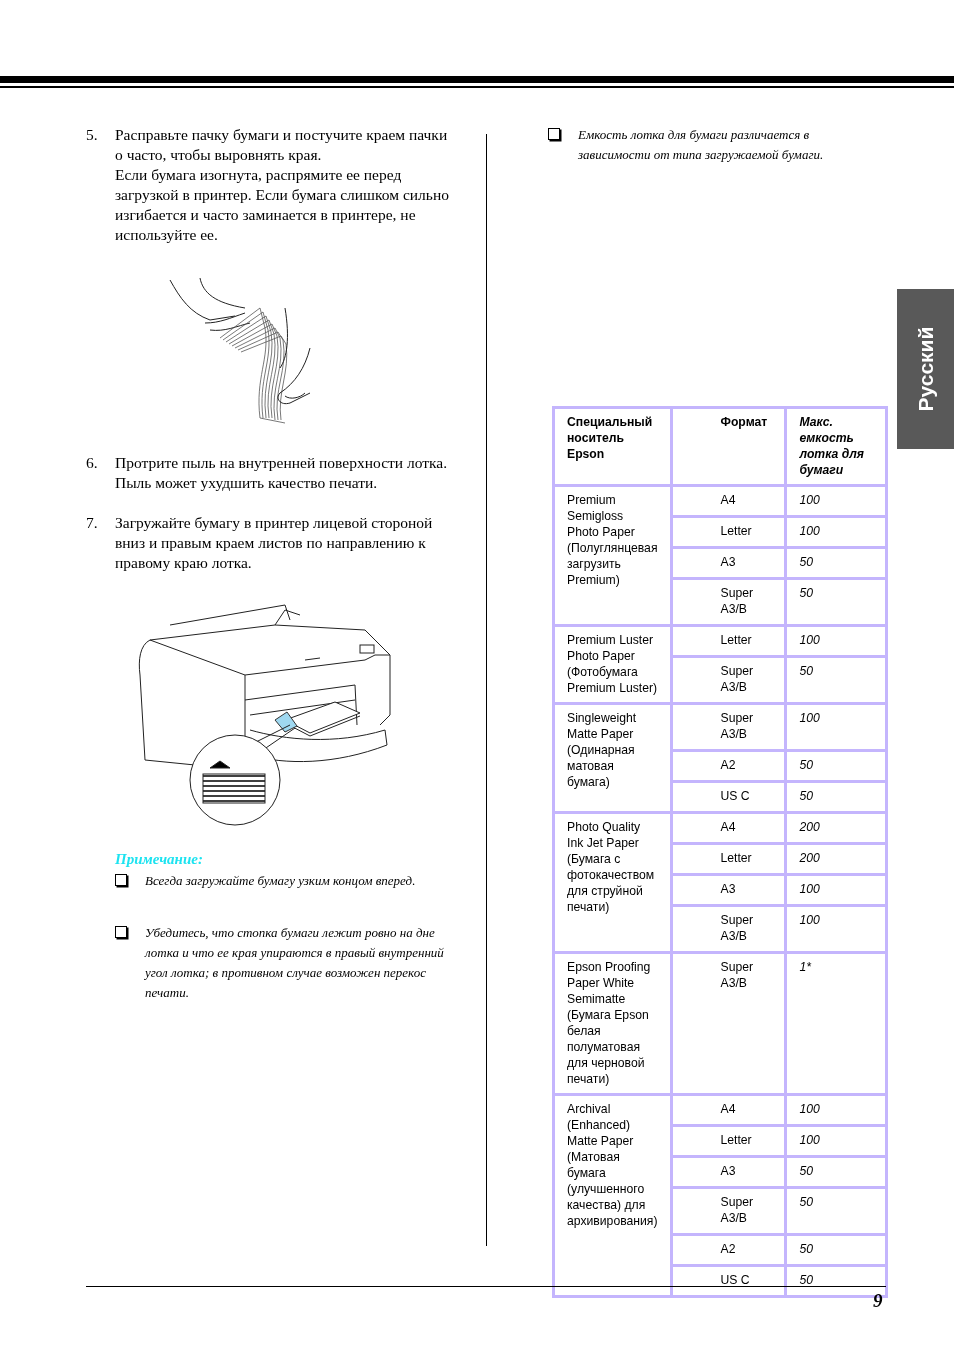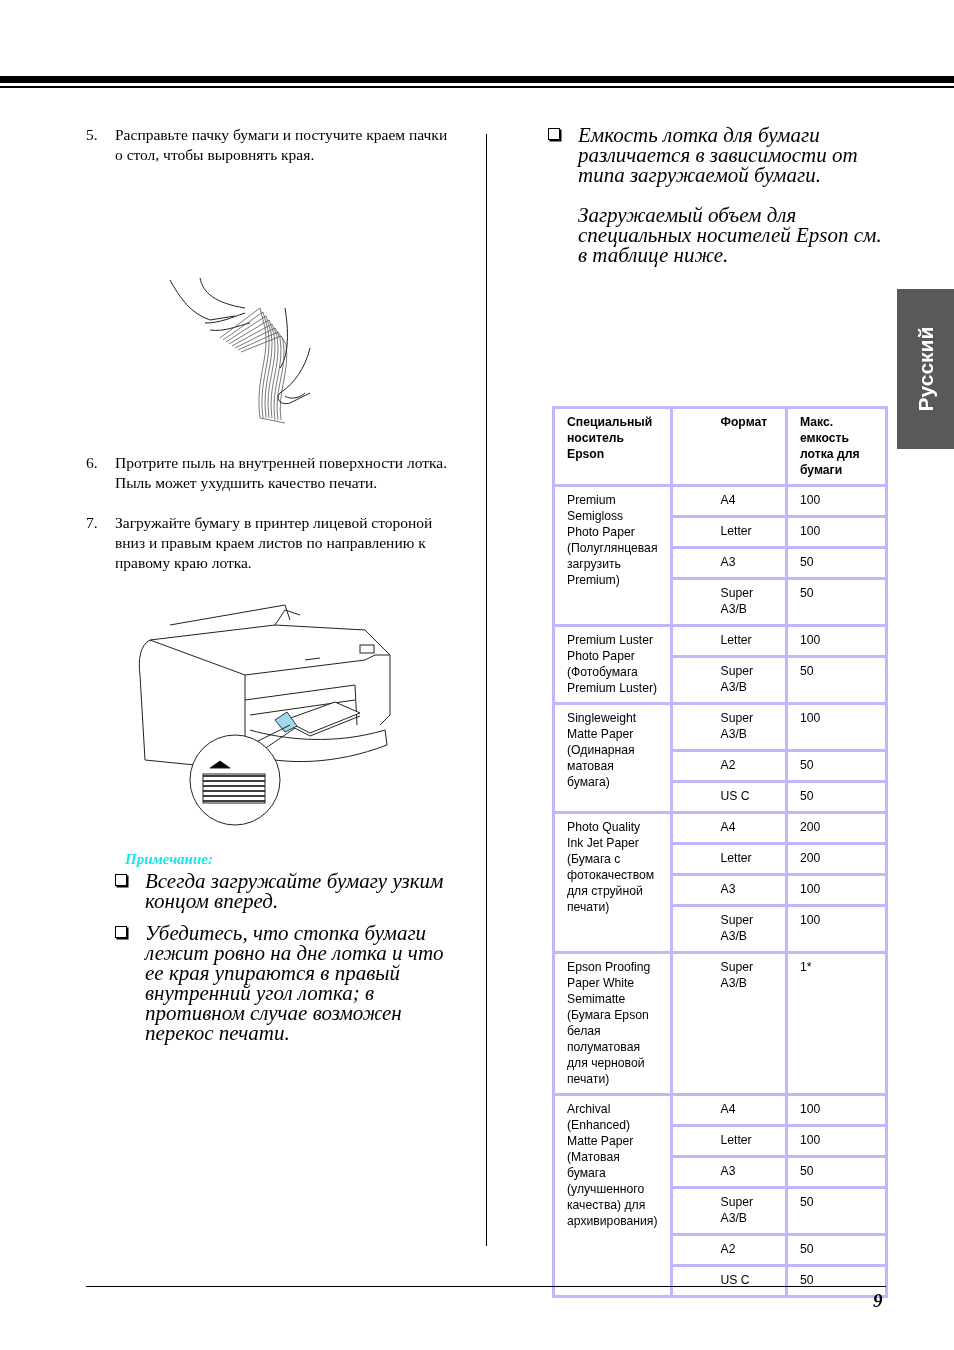--- a/index.html
+++ b/index.html
@@ -5,50 +5,50 @@
   html, body { margin:0; padding:0; background:#fff; }
   body { width:954px; height:1350px; position:relative; overflow:hidden; font-family:"Liberation Serif", serif; color:#000; }
   .rule-thick { position:absolute; left:0; top:76px; width:954px; height:7px; background:#000; }
   .rule-thin { position:absolute; left:0; top:86px; width:954px; height:1.5px; background:#000; }
   .col-divider { position:absolute; left:486px; top:134px; width:1px; height:1112px; background:#000; }
   .side-tab { position:absolute; left:897px; top:289px; width:57px; height:160px; background:#595959; }
   .side-tab span { position:absolute; left:50%; top:50%; transform:translate(-50%,-50%) rotate(-90deg); color:#fff; font-family:"Liberation Sans", sans-serif; font-weight:bold; font-size:21px; white-space:nowrap; }
   .step { position:absolute; left:86px; width:370px; font-size:15.5px; line-height:20px; }
   .step .num { position:absolute; left:0; top:0; }
   .step .txt { margin-left:29px; }
-  .bul { position:absolute; font-size:21px; line-height:20px; font-style:italic; }
+  .bul { position:absolute; font-size:13px; line-height:20px; font-style:italic; }
   .bul .box { position:absolute; left:0; top:3px; width:10px; height:10px; border:1.5px solid #000; box-shadow:1.5px 1.5px 0 #000; }
   .bul .txt { margin-left:30px; }
   .bul p { margin:0 0 20px 0; }
-  .note-head { position:absolute; left:115px; top:851px; color:#1ce3f0; font-style:italic; font-weight:bold; font-size:15px;margin-left:10px; }
+  .note-head { position:absolute; left:115px; top:851px; color:#1ce3f0; font-style:italic; font-weight:bold; font-size:15px; }
   table.media { position:absolute; left:552px; top:406px; width:336px; border-collapse:collapse; font-family:"Liberation Sans", sans-serif; font-size:12.2px; line-height:16px; }
   table.media td, table.media th { border:3px solid #c4b5fd; vertical-align:top; text-align:left; padding:5px 12px 6px 12px; }
   table.media th { font-weight:bold; height:51px; }
   table.media td.fmt, table.media th.fmt { width:57px;padding-left:48px; }
-  table.media td.cap, table.media th.cap { width:92px; }
+  table.media td.cap, table.media th.cap { width:92px;font-style:italic; }
   table.media tr.r1 td.fmt, table.media tr.r1 td.cap { height:17px; }
   table.media tr.r2 td.fmt, table.media tr.r2 td.cap { height:33px; }
   .footer-rule { position:absolute; left:86px; top:1286px; width:800px; height:1px; background:#000; }
   .page-num { position:absolute; left:873px; top:1290px; font-size:19px; font-style:italic; font-weight:bold; }
   svg { position:absolute; }
 </style>
 </head>
 <body>
 
 <div class="rule-thick"></div>
 <div class="rule-thin"></div>
 <div class="col-divider"></div>
 
 <div class="side-tab">
     <span>Русский</span>
   </div>
 
 <div class="step" style="top:125px">
   <span class="num">5.</span>
-  <div class="txt"><span>Расправьте пачку бумаги и постучите краем пачки о стол, чтобы выровнять края.</span><br></div>
+  <div class="txt"><span>Расправьте пачку бумаги и постучите краем пачки о часто, чтобы выровнять края.</span><br><span>Если бумага изогнута, распрямите ее перед загрузкой в принтер. Если бумага слишком сильно изгибается и часто заминается в принтере, не используйте ее.</span></div>
 </div>
 
 <svg style="left:165px;top:268px" width="150" height="160" viewBox="0 0 150 160" fill="none" stroke="#222" stroke-width="1">
   <path d="M5 12 C15 30, 25 45, 45 52 L70 48"></path>
   <path d="M35 10 C38 25, 50 35, 80 40"></path>
   <path d="M40 55 C55 55, 65 50, 80 45"></path>
   <path d="M45 62 C60 64, 72 58, 85 55"></path>
   <g stroke="#555" stroke-width="0.8">
     <path d="M55 70 L95 40 L100 60 C105 90, 90 110, 95 150 L120 155"></path>
     <path d="M58 72 L98 44 L103 62 C108 92, 93 112, 98 150"></path>
@@ -110,21 +110,20 @@
 </div>
 <div class="bul" style="left:115px;top:923px;width:340px">
   <span class="box"></span>
   <div class="txt">Убедитесь, что стопка бумаги лежит ровно на дне лотка и что ее края упираются в правый внутренний угол лотка; в противном случае возможен перекос печати.</div>
 </div>
 
 <div class="bul" style="left:548px;top:125px;width:335px">
   <span class="box"></span>
   <div class="txt">
     <p>Емкость лотка для бумаги различается в зависимости от типа загружаемой бумаги.</p>
-    <p>Загружаемый объем для специальных носителей Epson см. в таблице ниже.</p>
   </div>
 </div>
 
 <table class="media">
   <thead>
     <tr>
       <th>Специальный носитель Epson</th>
       <th class="fmt">Формат</th>
       <th class="cap">Макс. емкость лотка для бумаги</th>
     </tr>

